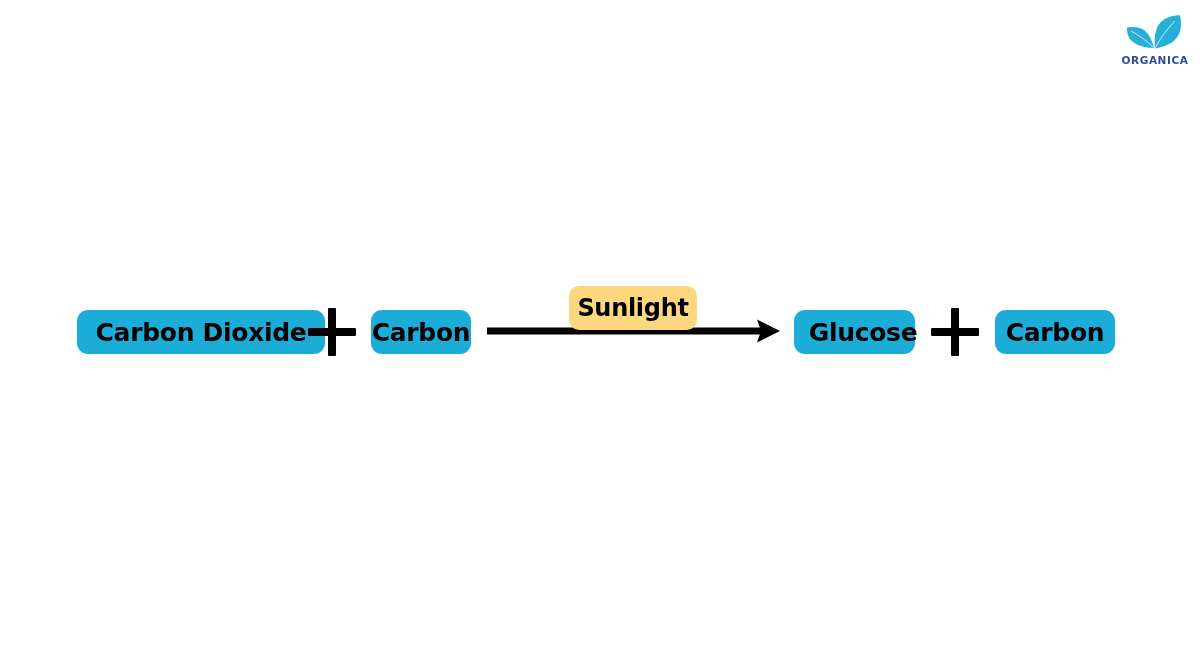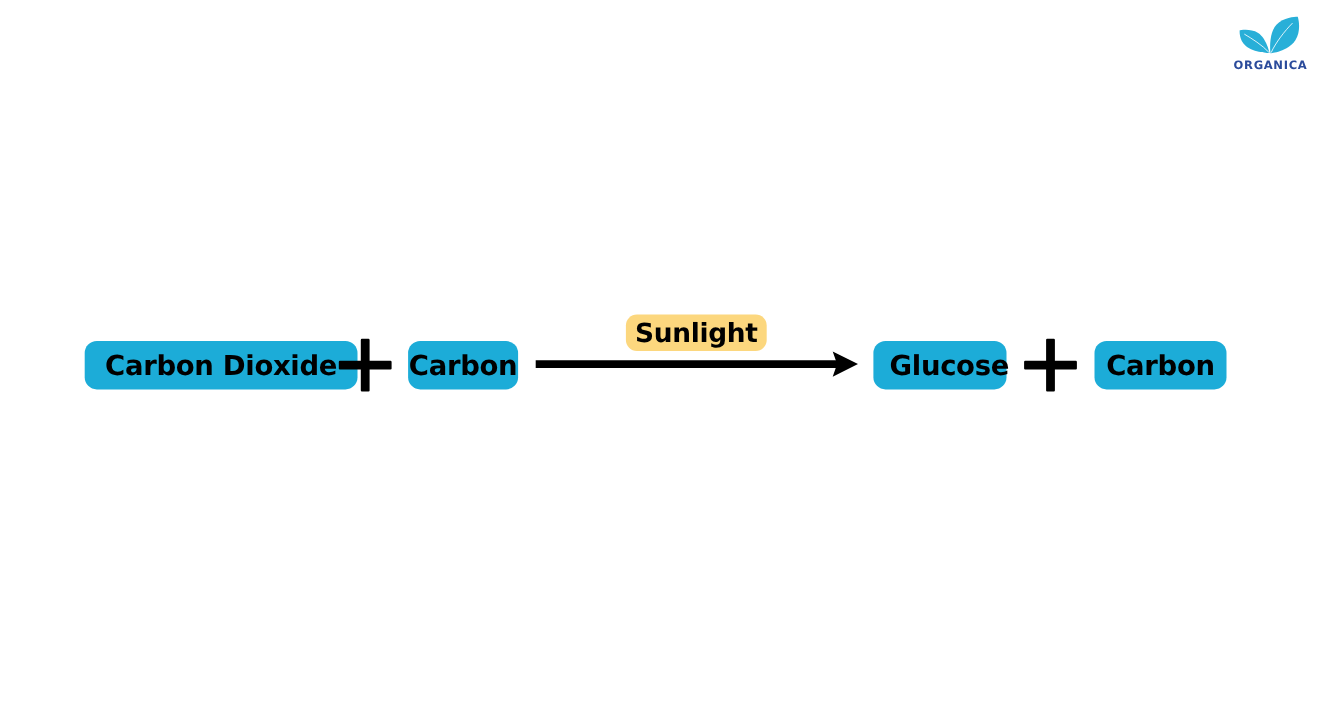--- a/index.html
+++ b/index.html
@@ -79,21 +79,21 @@
   }
 
   .chip.reactant, .chip.product {
     background: #1CACD8;
     height: 44px;
     top: 24px;
   }
 
   .chip.catalyst {
     background: #FCD77E;
-    height: 33px;
+    height: 44px;
     top: 0px;
     border-radius: 10px;
     z-index: 3;
     justify-content: center;
   }
   .chip.catalyst .chip-label {
     font-size: 24px;
   }
 
   

